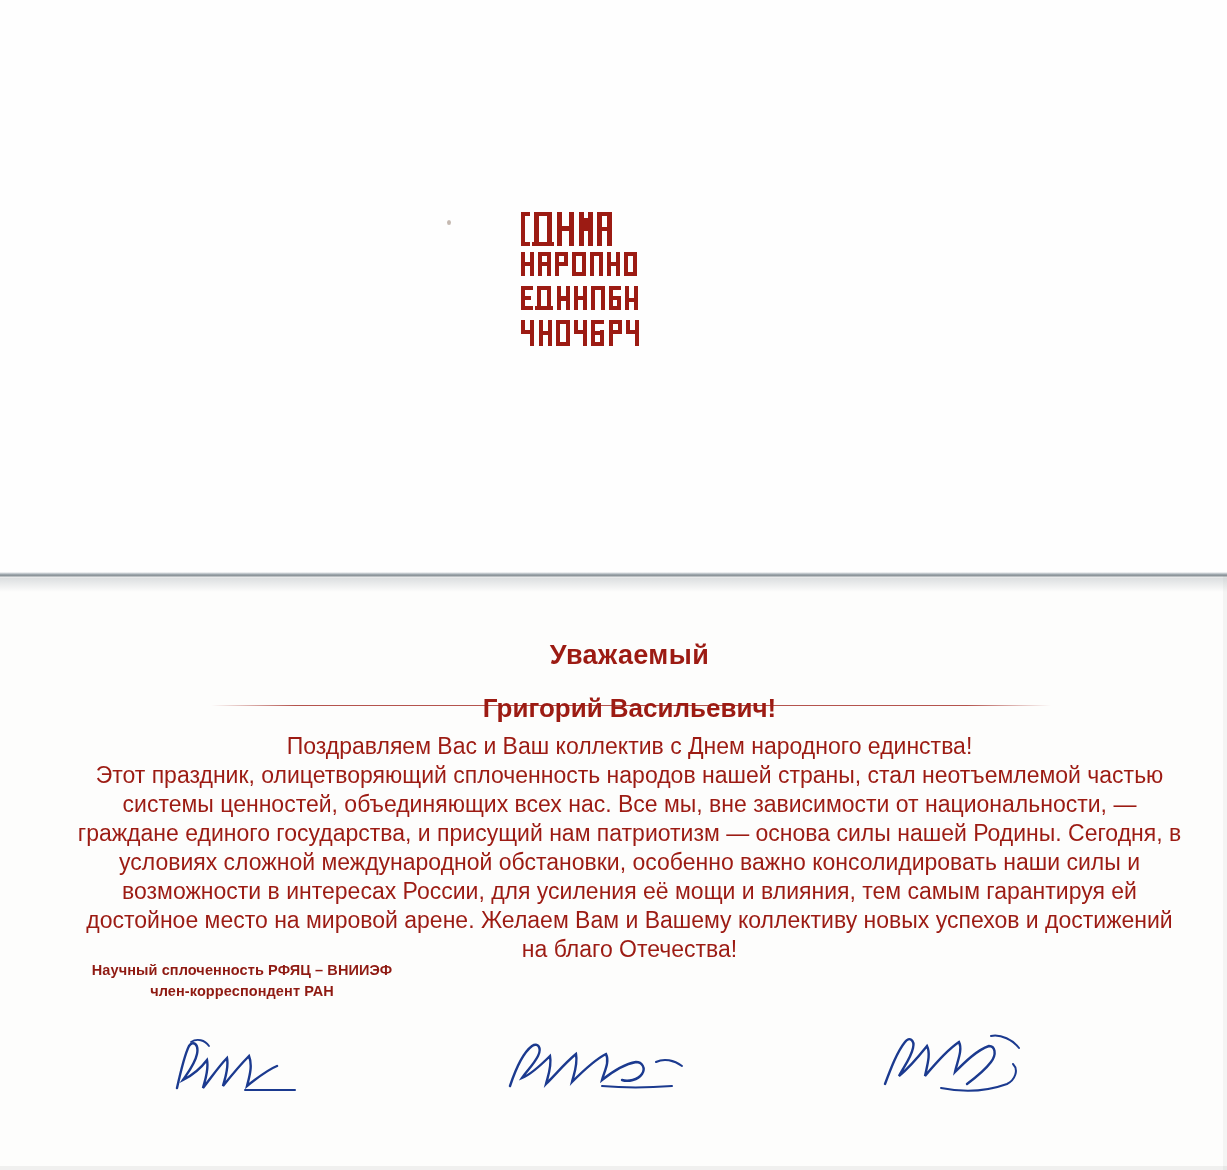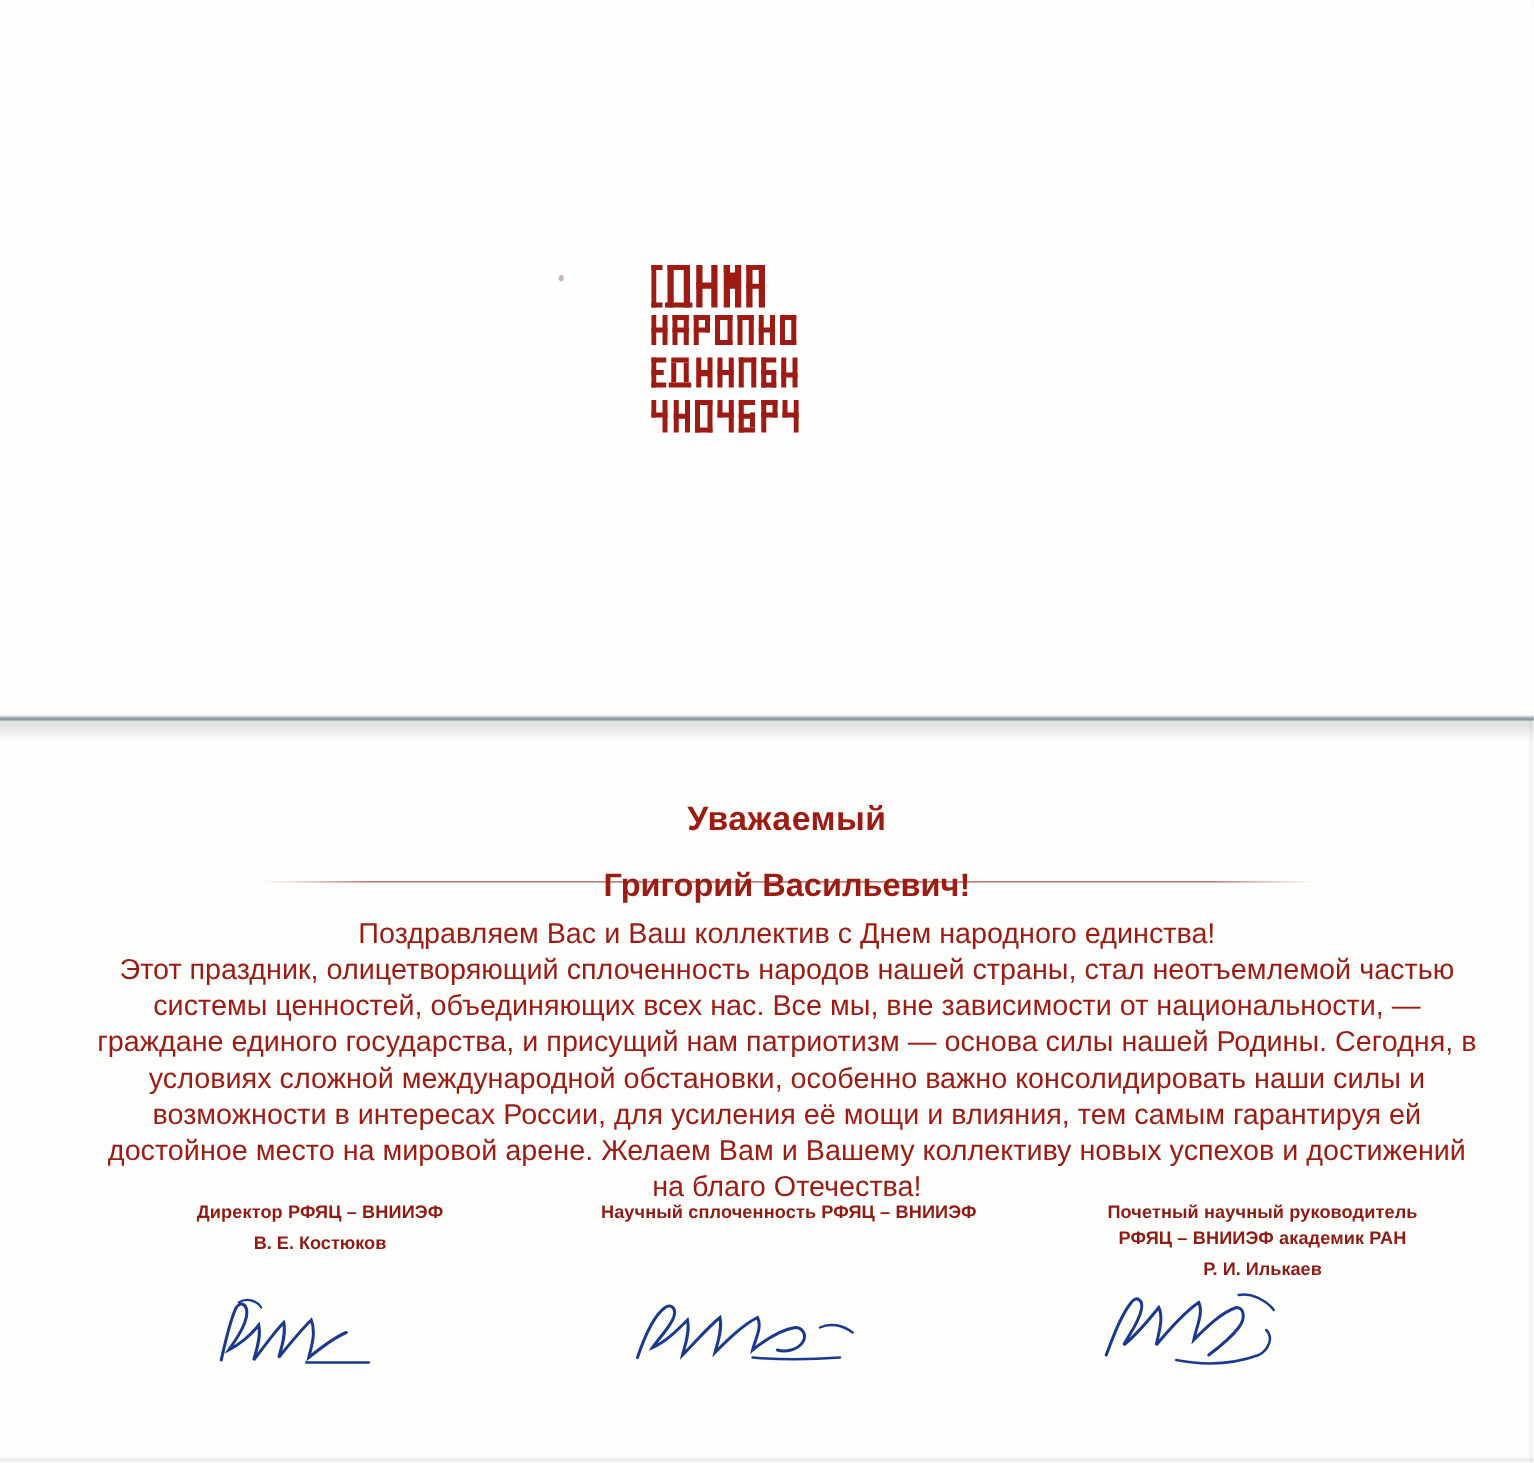--- a/index.html
+++ b/index.html
@@ -318,34 +318,26 @@
     <div class="addressee">Григорий Васильевич!</div>
     <div class="rule"></div>
 
     <div class="body-text">
       <p class="first">Поздравляем Вас и Ваш коллектив с Днем народного единства!</p>
       <p>Этот праздник, олицетворяющий сплоченность народов нашей страны, стал неотъемлемой частью системы ценностей, объединяющих всех нас. Все мы, вне зависимости от национальности, — граждане единого государства, и присущий нам патриотизм — основа силы нашей Родины. Сегодня, в условиях сложной международной обстановки, особенно важно консолидировать наши силы и возможности в интересах России, для усиления её мощи и влияния, тем самым гарантируя ей достойное место на мировой арене. Желаем Вам и Вашему коллективу новых успехов и достижений на благо Отечества!</p>
     </div>
 
     <div class="signers">
 
-      <div class="signer s1">
-        <div class="line">Директор РФЯЦ – ВНИИЭФ</div>
-        <div class="name">В. Е. Костюков</div>
-      </div>
 
       <div class="signer s2">
         <div class="line">Научный сплоченность РФЯЦ – ВНИИЭФ</div>
+        <div class="line">член-корреспондент РАН</div>
       </div>
 
-      <div class="signer s3">
-        <div class="line">Почетный научный руководитель</div>
-        <div class="line">РФЯЦ – ВНИИЭФ академик РАН</div>
-        <div class="name">Р. И. Илькаев</div>
-      </div>
     </div>
 
     <div class="sig-ink sig1">
       <svg width="150" height="62" viewBox="0 0 150 62" fill="none" stroke="currentColor" stroke-width="2.4" stroke-linecap="round">
         <path d="M6 48 C10 30 14 14 18 6 C22 0 28 4 26 14 C24 24 16 34 12 40 C20 36 30 28 36 20 C38 30 34 40 32 48 C40 38 48 26 56 18 C58 28 54 38 52 46 C60 36 70 24 78 16 C82 26 78 38 76 46 C86 38 96 30 106 26"></path>
         <path d="M74 50 C90 50 106 50 124 50" stroke-width="2"></path>
         <path d="M20 2 C26 -2 34 0 38 6" stroke-width="1.8"></path>
       </svg>
     </div>
 

